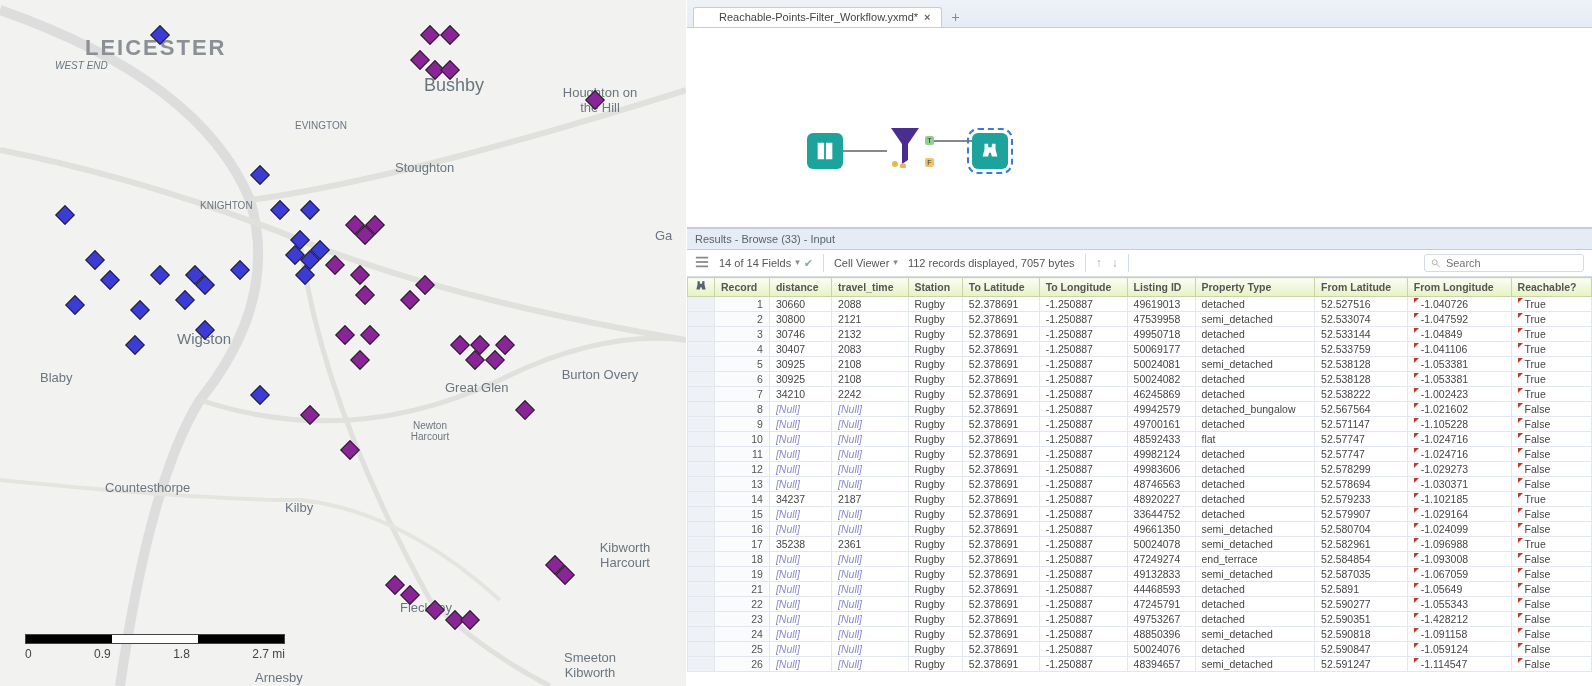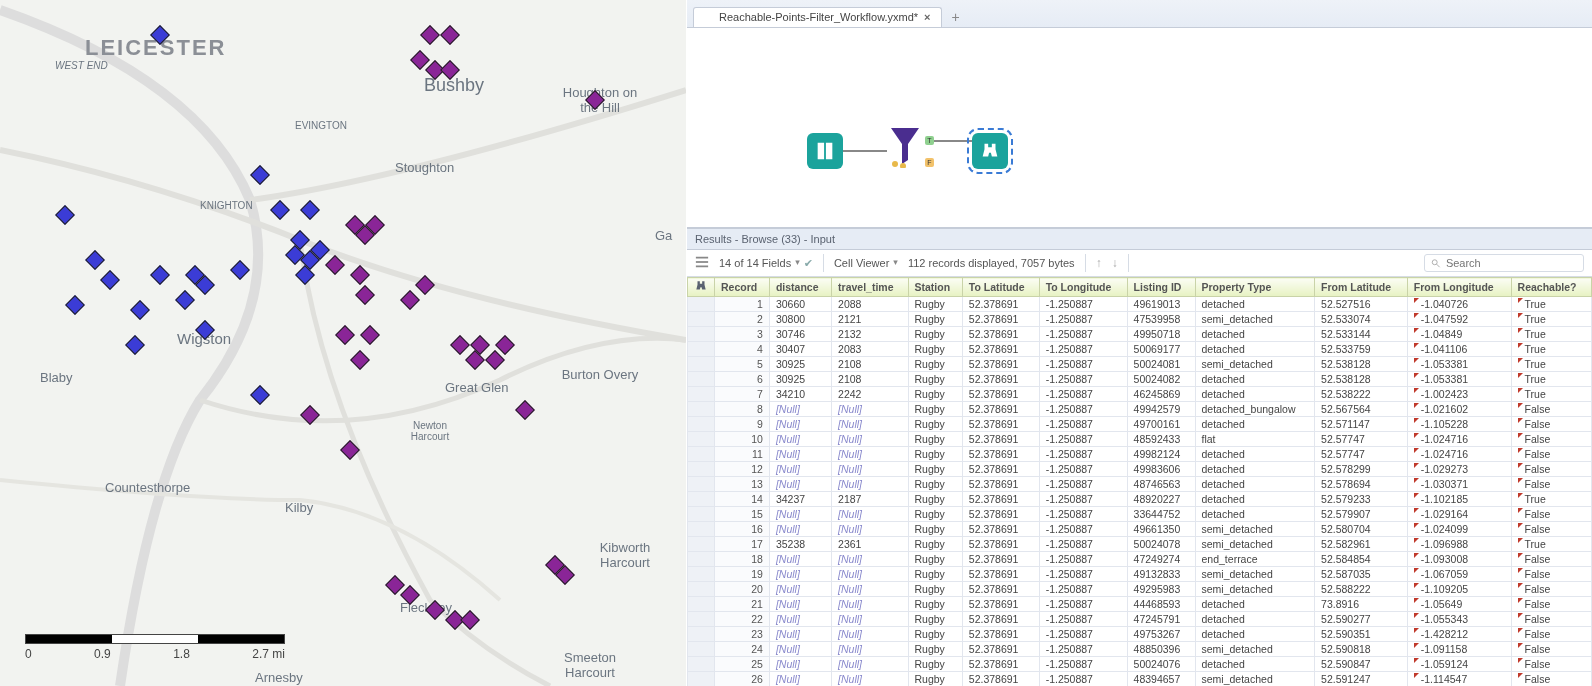--- a/index.html
+++ b/index.html
@@ -217,21 +217,21 @@
       <div class="place-label" style="left: 655px; top: 228px; font-size: 13px;">Ga</div>
       <div class="place-label" style="left: 177px; top: 330px; font-size: 15px;">Wigston</div>
       <div class="place-label" style="left: 555px; top: 367px; font-size: 13px; width: 90px; text-align: center;">Burton Overy</div>
       <div class="place-label" style="left: 40px; top: 370px; font-size: 13px;">Blaby</div>
       <div class="place-label" style="left: 445px; top: 380px; font-size: 13px;">Great Glen</div>
       <div class="place-label" style="left: 395px; top: 420px; font-size: 10px; width: 70px; text-align: center;">Newton Harcourt</div>
       <div class="place-label" style="left: 105px; top: 480px; font-size: 13px;">Countesthorpe</div>
       <div class="place-label" style="left: 285px; top: 500px; font-size: 13px;">Kilby</div>
       <div class="place-label" style="left: 590px; top: 540px; font-size: 13px; width: 70px; text-align: center;">Kibworth Harcourt</div>
       <div class="place-label" style="left: 400px; top: 600px; font-size: 13px;">Fleckney</div>
-      <div class="place-label" style="left: 555px; top: 650px; font-size: 13px; width: 70px; text-align: center;">Smeeton Harcourt</div>
+      <div class="place-label" style="left: 555px; top: 650px; font-size: 13px; width: 70px; text-align: center;">Smeeton Kibworth</div>
       <div class="place-label" style="left: 255px; top: 670px; font-size: 13px;">Arnesby</div>
     </div>
   <div id="map-points">
       <div class="diamond d-blue" style="left: 153px; top: 28px;"></div>
       <div class="diamond d-blue" style="left: 58px; top: 208px;"></div>
       <div class="diamond d-blue" style="left: 253px; top: 168px;"></div>
       <div class="diamond d-blue" style="left: 273px; top: 203px;"></div>
       <div class="diamond d-blue" style="left: 303px; top: 203px;"></div>
       <div class="diamond d-blue" style="left: 88px; top: 253px;"></div>
       <div class="diamond d-blue" style="left: 103px; top: 273px;"></div>
@@ -650,43 +650,29 @@
             <td>52.378691</td>
             <td>-1.250887</td>
             <td>49132833</td>
             <td>semi_detached</td>
             <td>52.587035</td>
             <td class="flag">-1.067059</td>
             <td class="flag">False</td>
           </tr>
           <tr>
             <td class="rowgutter"></td>
-            <td class="rec">20</td>
-            <td class="null">[Null]</td>
-            <td class="null">[Null]</td>
-            <td>Rugby</td>
-            <td>52.378691</td>
-            <td>-1.250887</td>
-            <td>49295983</td>
-            <td>semi_detached</td>
-            <td>52.588222</td>
-            <td class="flag">-1.109205</td>
-            <td class="flag">False</td>
-          </tr>
-          <tr>
-            <td class="rowgutter"></td>
             <td class="rec">21</td>
             <td class="null">[Null]</td>
             <td class="null">[Null]</td>
             <td>Rugby</td>
             <td>52.378691</td>
             <td>-1.250887</td>
             <td>44468593</td>
             <td>detached</td>
-            <td>73.8916</td>
+            <td>52.5891</td>
             <td class="flag">-1.05649</td>
             <td class="flag">False</td>
           </tr>
           <tr>
             <td class="rowgutter"></td>
             <td class="rec">22</td>
             <td class="null">[Null]</td>
             <td class="null">[Null]</td>
             <td>Rugby</td>
             <td>52.378691</td>

